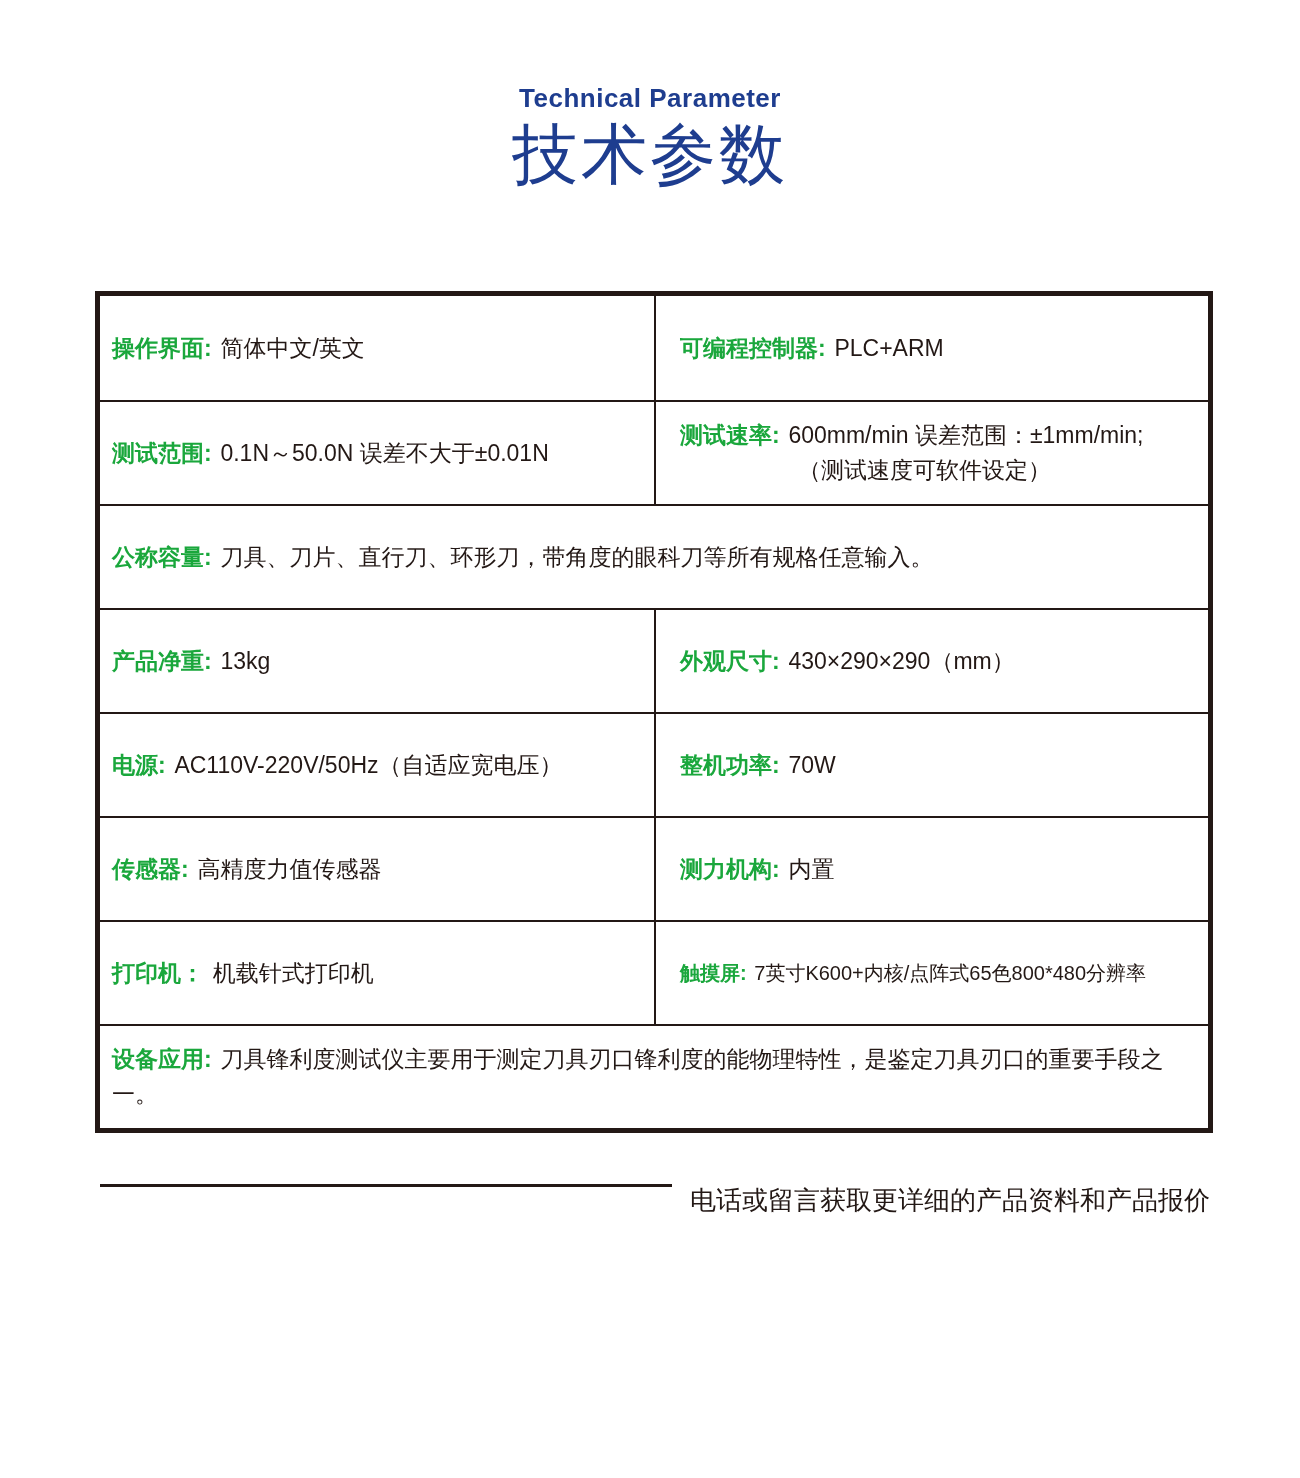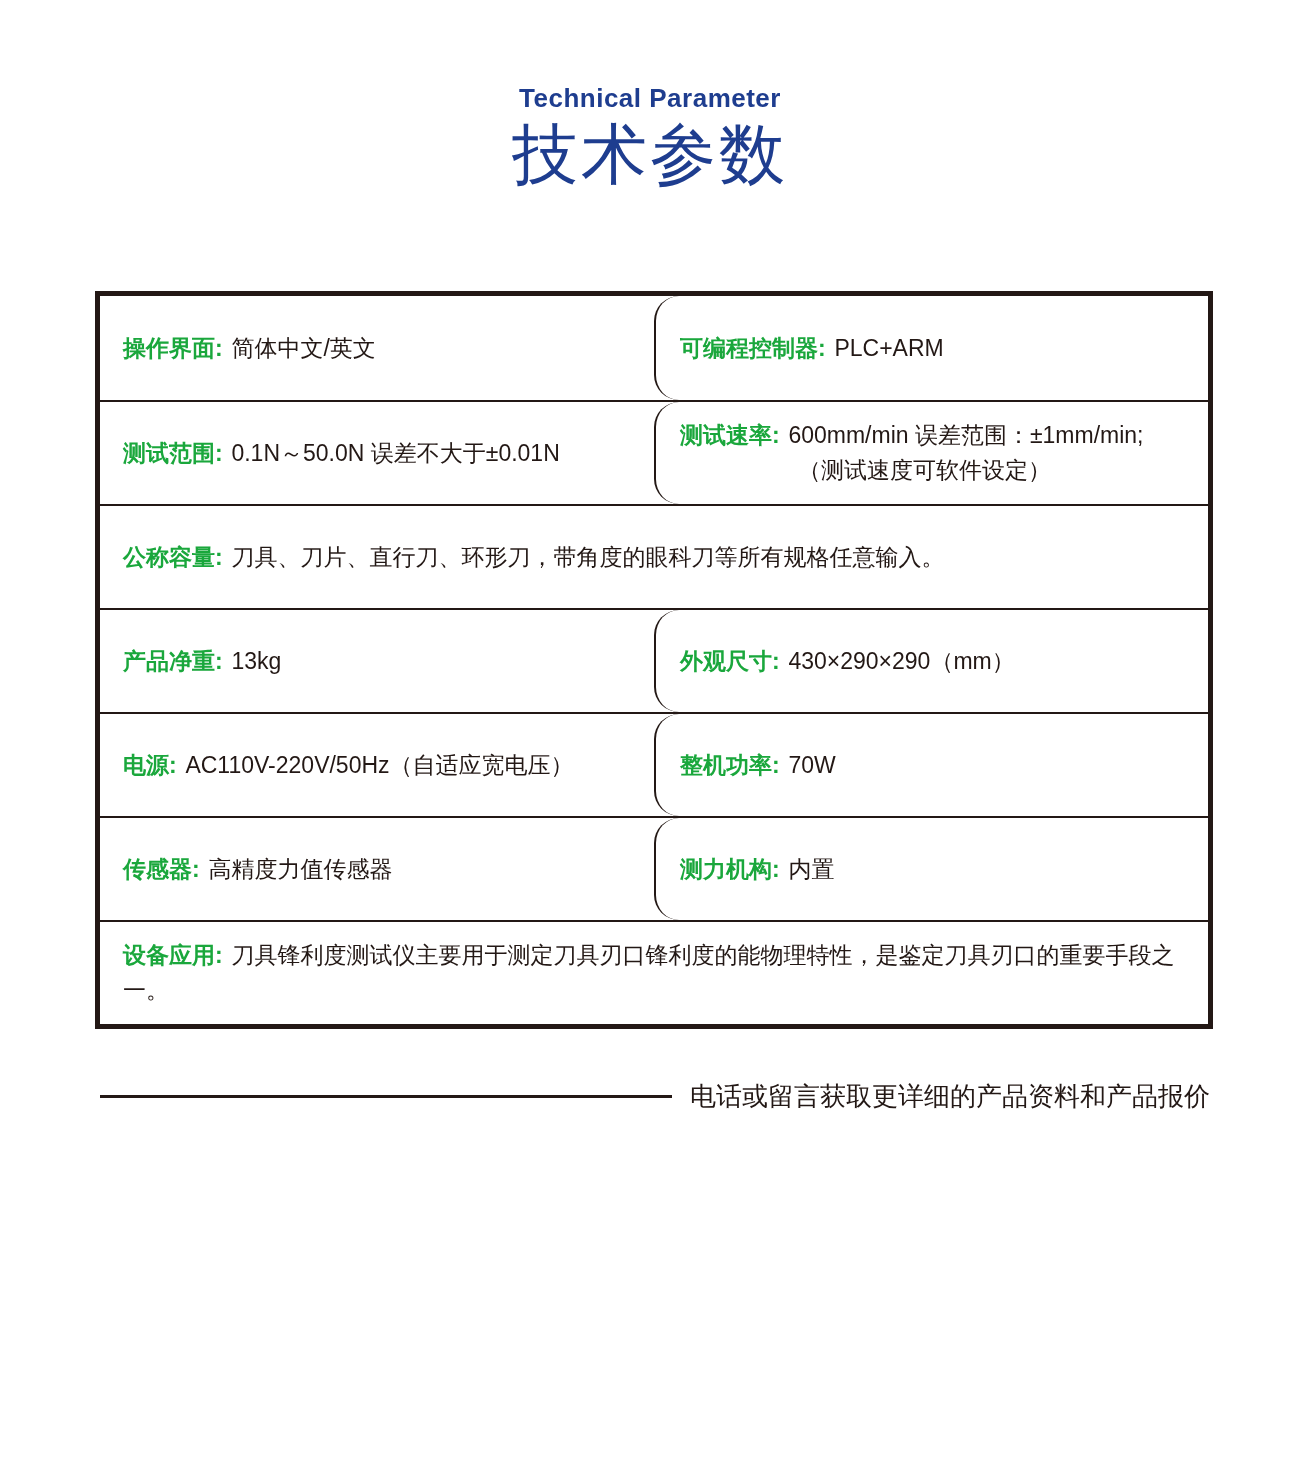--- a/index.html
+++ b/index.html
@@ -35,37 +35,37 @@
   }
   .t-row{
     display:flex;
     min-height:104px;
     border-top:2px solid var(--ink);
   }
   .t-row:first-child{border-top:none;}
   .cell{
     flex:1 1 50%;
     display:flex;align-items:center;
-    padding:10px 14px 10px 23px;
+    padding:10px 14px 10px 12px;
   }
-  .cell + .cell{border-left:2px solid var(--ink);padding-left:24px;border-radius:25px;}
+  .cell + .cell{border-left:2px solid var(--ink);padding-left:24px;}
   .t-row.full .cell{flex:1 1 100%;}
   .cell-text{
     font-size:23px;line-height:1.5;
     color:var(--ink);
   }
   .cell-text.compact{font-size:20px;}
   .label{
     color:var(--green);
     font-weight:bold;
     margin-right:0.38em;
   }
   .line2{display:block;padding-left:118px;}
   .footer{
-    display:flex;align-items:center;
+    display:flex;align-items:flex-start;
     margin:51px 6px 0 100px;
   }
   .footer-line{
     width:572px;height:3px;
     background:var(--ink);
     flex:0 0 auto;
   }
   .footer-text{
     margin-left:18px;
     font-size:26px;line-height:1.3;
@@ -149,20 +149,32 @@
         <span class="label">传感器:</span><span>高精度力值传感器</span>
       </div>
     </div>
     <div class="cell">
       <div class="cell-text">
         <span class="label">测力机构:</span><span>内置</span>
       </div>
     </div>
   </div>
 
+  <div class="t-row">
+    <div class="cell">
+      <div class="cell-text">
+        <span class="label">打印机：</span><span>机载针式打印机</span>
+      </div>
+    </div>
+    <div class="cell">
+      <div class="cell-text compact">
+        <span class="label">触摸屏:</span><span>7英寸K600+内核/点阵式65色800*480分辨率</span>
+      </div>
+    </div>
+  </div>
 
   <div class="t-row full">
     <div class="cell">
       <div class="cell-text">
         <span class="label">设备应用:</span><span>刀具锋利度测试仪主要用于测定刀具刃口锋利度的能物理特性，是鉴定刀具刃口的重要手段之一。</span>
       </div>
     </div>
   </div>
 
 </div>

